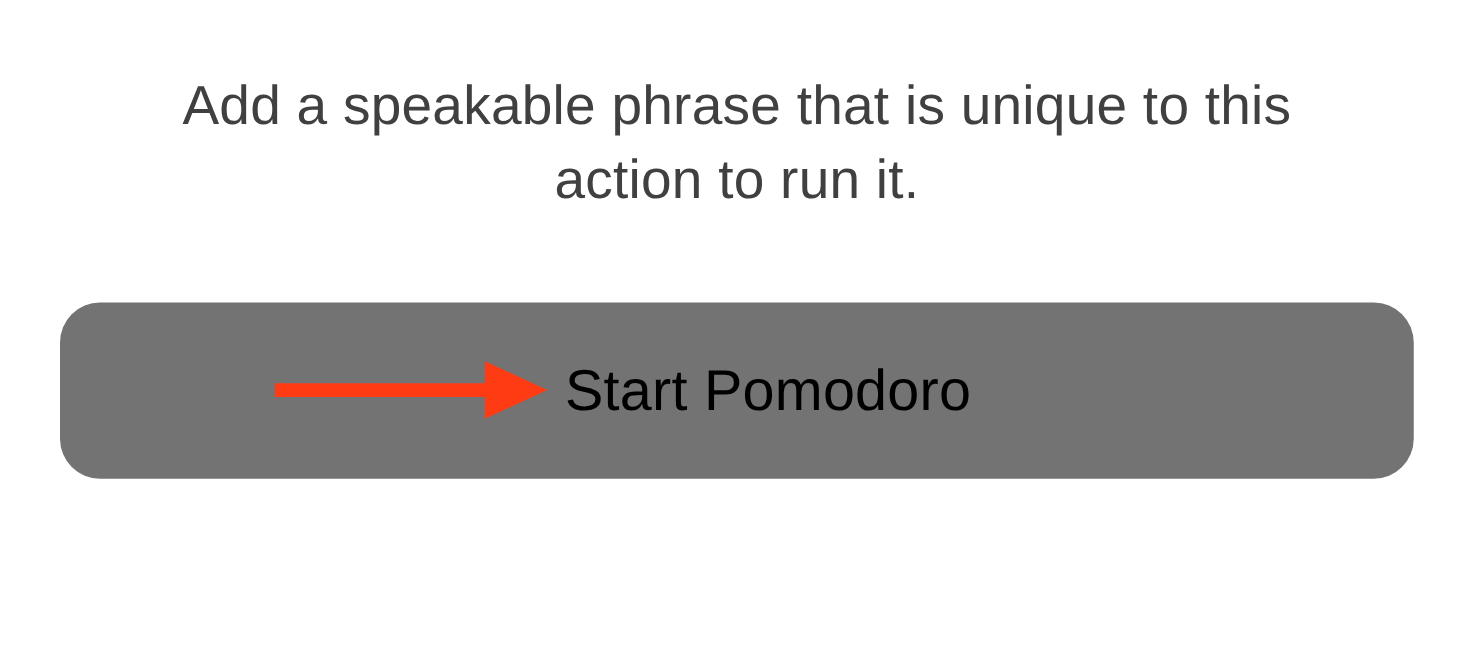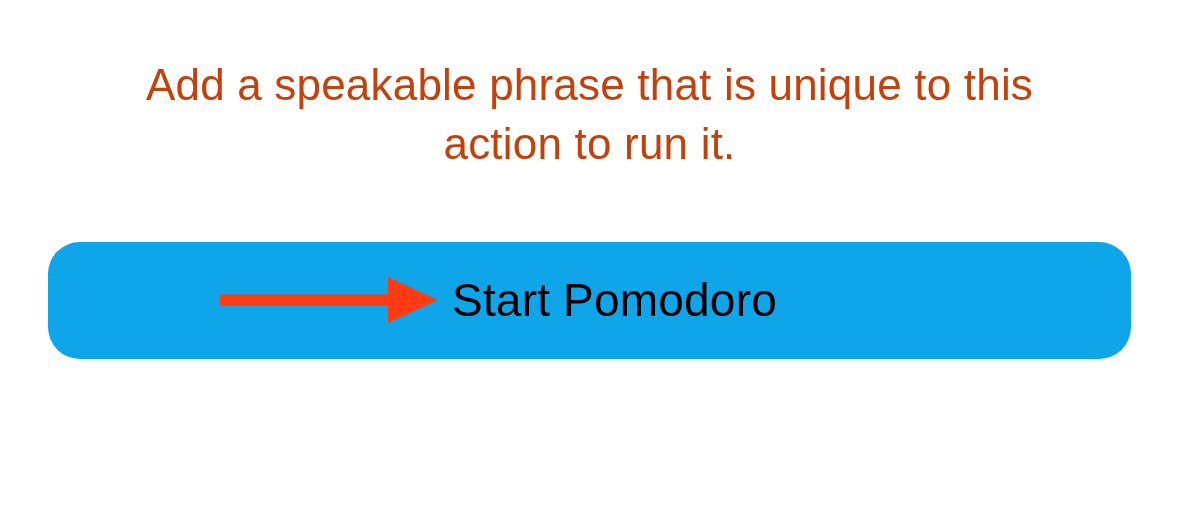--- a/index.html
+++ b/index.html
@@ -13,31 +13,31 @@
       background: #ffffff;
       font-family: -apple-system, BlinkMacSystemFont, "Segoe UI", Helvetica, Arial, sans-serif;
       display: flex;
       flex-direction: column;
       align-items: center;
       padding-top: 55px;
     }
     .instruction-text {
       font-size: 44px;
       font-weight: 400;
-      color: #c2410c;
+      color: #404040;
       text-align: center;
       line-height: 1.35;
       letter-spacing: 0.2px;
       max-width: 1000px;
       margin-bottom: 68px;
     }
     .input-container {
       width: 1083px;
-      height: 117px;
-      background: #0ea5e9;
+      height: 141px;
+      background: #737373;
       border-radius: 32px;
       position: relative;
       display: flex;
       align-items: center;
       justify-content: flex-start;
     }
     .phrase-input {
       position: absolute;
       left: 404px;
       top: 50%;

